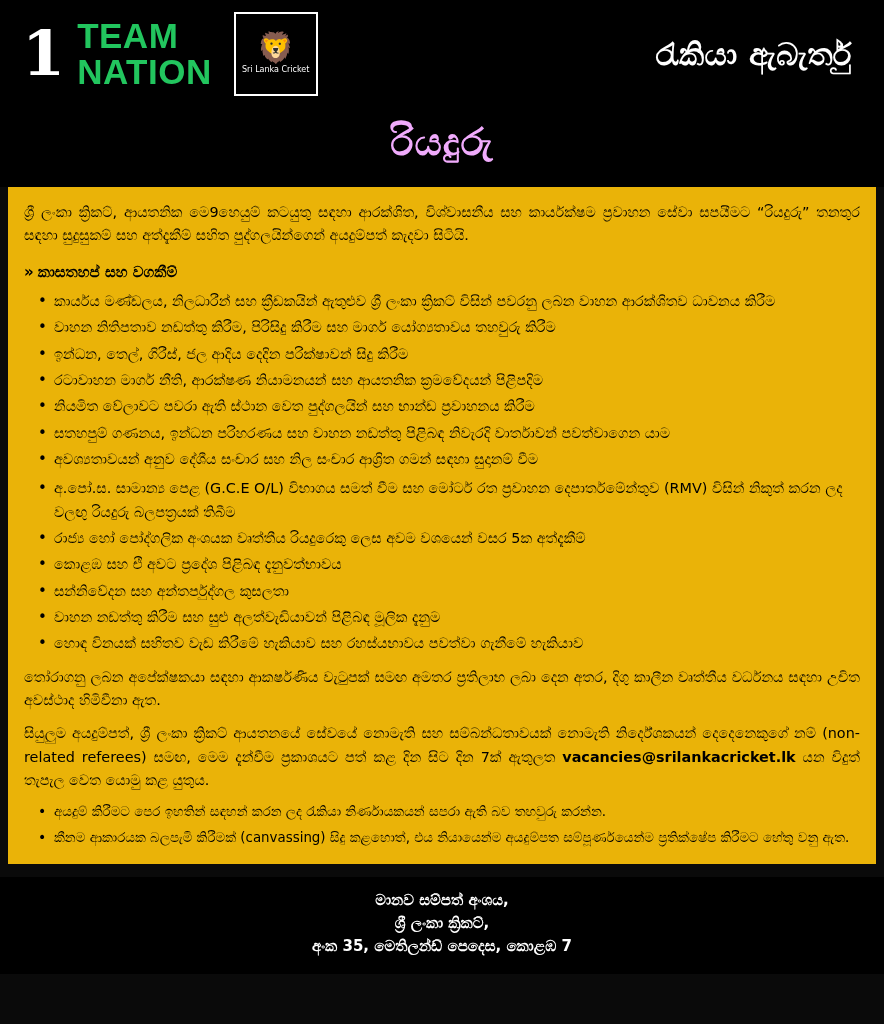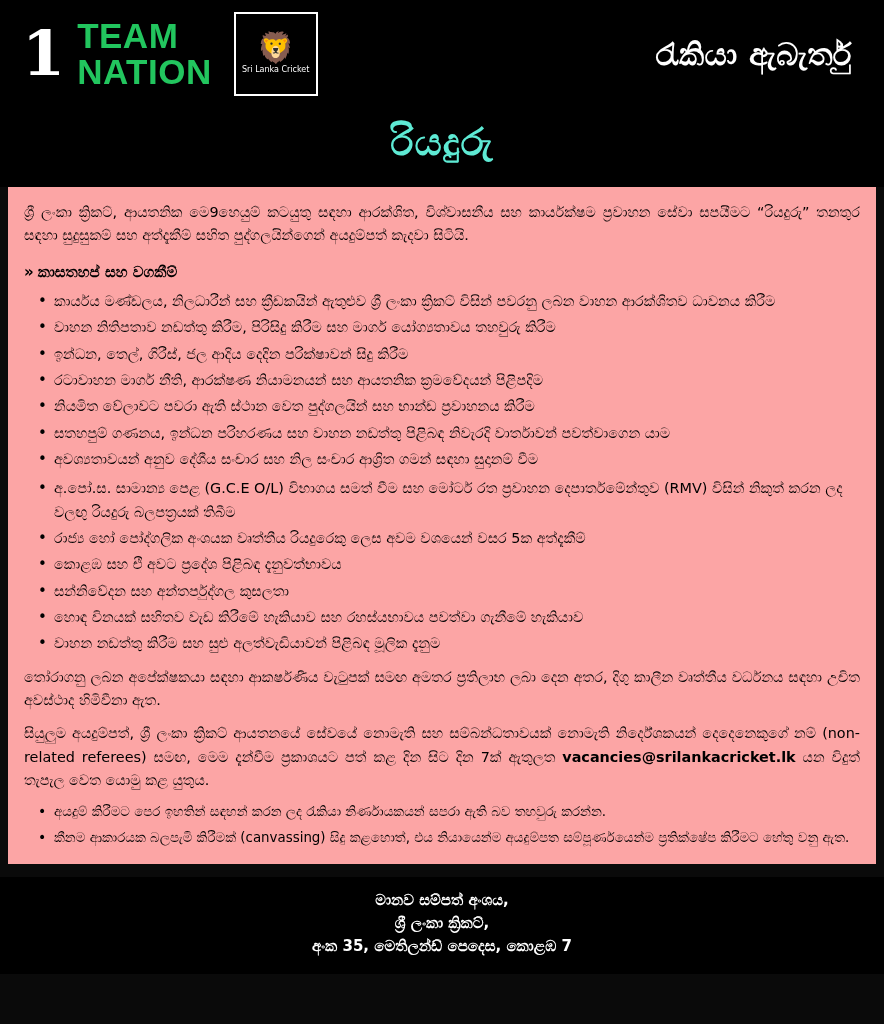--- a/index.html
+++ b/index.html
@@ -87,29 +87,29 @@
   }
 
   
   .title-band {
     background: #000;
     text-align: center;
     padding: 12px 0 22px 0;
   }
   .title-band h1 {
     margin: 0;
-    color: #5eead4;
+    color: #f0abfc;
     font-size: 38px;
     font-weight: bold;
     letter-spacing: 1px;
   }
 
   
   .card {
-    background: #fca5a5;
+    background: #eab308;
     margin: 0 8px;
     padding: 14px 16px 10px 16px;
     font-size: 14.4px;
     line-height: 1.62;
   }
   .intro {
     margin: 0 0 12px 0;
     text-align: justify;
   }
   .section-head {
@@ -219,22 +219,22 @@
       <li>නියමිත වේලාවට පවරා ඇති ස්ථාන වෙත පුද්ගලයින් සහ භාන්ඩ ප්‍රවාහනය කිරීම</li>
       <li>සතහපුම් ගණනය, ඉන්ධන පරිහරණය සහ වාහන නඩත්තු පිළිබඳ නිවැරදි වාර්තාවන් පවත්වාගෙන යාම</li>
       <li>අවශ්‍යතාවයන් අනුව දේශීය සංචාර සහ නිල සංචාර ආශ්‍රිත ගමන් සඳහා සුදානම් වීම</li>
     </ul>
 
     <ul class="bullets">
       <li>අ.පෝ.ස. සාමාන්‍ය පෙළ (G.C.E O/L) විභාගය සමත් වීම සහ මෝටර් රත ප්‍රවාහන දෙපාර්තමේන්තුව (RMV) විසින් නිකුත් කරන ලද වලඟු රියදුරු බලපත්‍රයක් තිබීම</li>
       <li>රාජ්‍ය හෝ පෝද්ගලික අංශයක වෘත්තීය රියදුරෙකු ලෙස අවම වශයෙන් වසර 5ක අත්දැකීම්</li>
       <li>කොළඹ සහ එී අවට ප්‍රදේශ පිළිබඳ දැනුවත්භාවය</li>
       <li>සන්නිවේදන සහ අන්තර්පුද්ගල කුසලතා</li>
+      <li>වාහන නඩත්තු කිරීම සහ සුළු අලත්වැඩියාවන් පිළිබඳ මූලික දැනුම</li>
       <li>හොඳ විනයක් සහිතව වැඩ කිරීමේ හැකියාව සහ රහස්යභාවය පවත්වා ගැනීමේ හැකියාව</li>
-      <li>වාහන නඩත්තු කිරීම සහ සුළු අලත්වැඩියාවන් පිළිබඳ මූලික දැනුම</li>
     </ul>
 
     <p class="para">තෝරාගනු ලබන අපේක්ෂකයා සඳහා ආකර්ෂණීය වැටුපක් සමඟ අමතර ප්‍රතිලාභ ලබා දෙන අතර, දිගු කාලීන වෘත්තීය වර්ධනය සඳහා උචිත අවස්ථාද හිමිවීනා ඇත.</p>
 
     <p class="para">
       <span>සියුලුම අයදුම්පත්, ශ්‍රී ලංකා ක්‍රිකට් ආයතනයේ සේවයේ නොමැති සහ සම්බන්ධතාවයක් නොමැති නිර්දේශකයන් දෙදෙනෙකුගේ නම් (non-related referees) සමඟ, මෙම දැන්වීම ප්‍රකාශයට පත් කළ දින සිට දින 7ක් ඇතුලත</span>
       <span class="email">vacancies@srilankacricket.lk</span>
       <span>යන විදුත් තැපැල වෙත යොමු කළ යුතුය.</span>
     </p>
 

